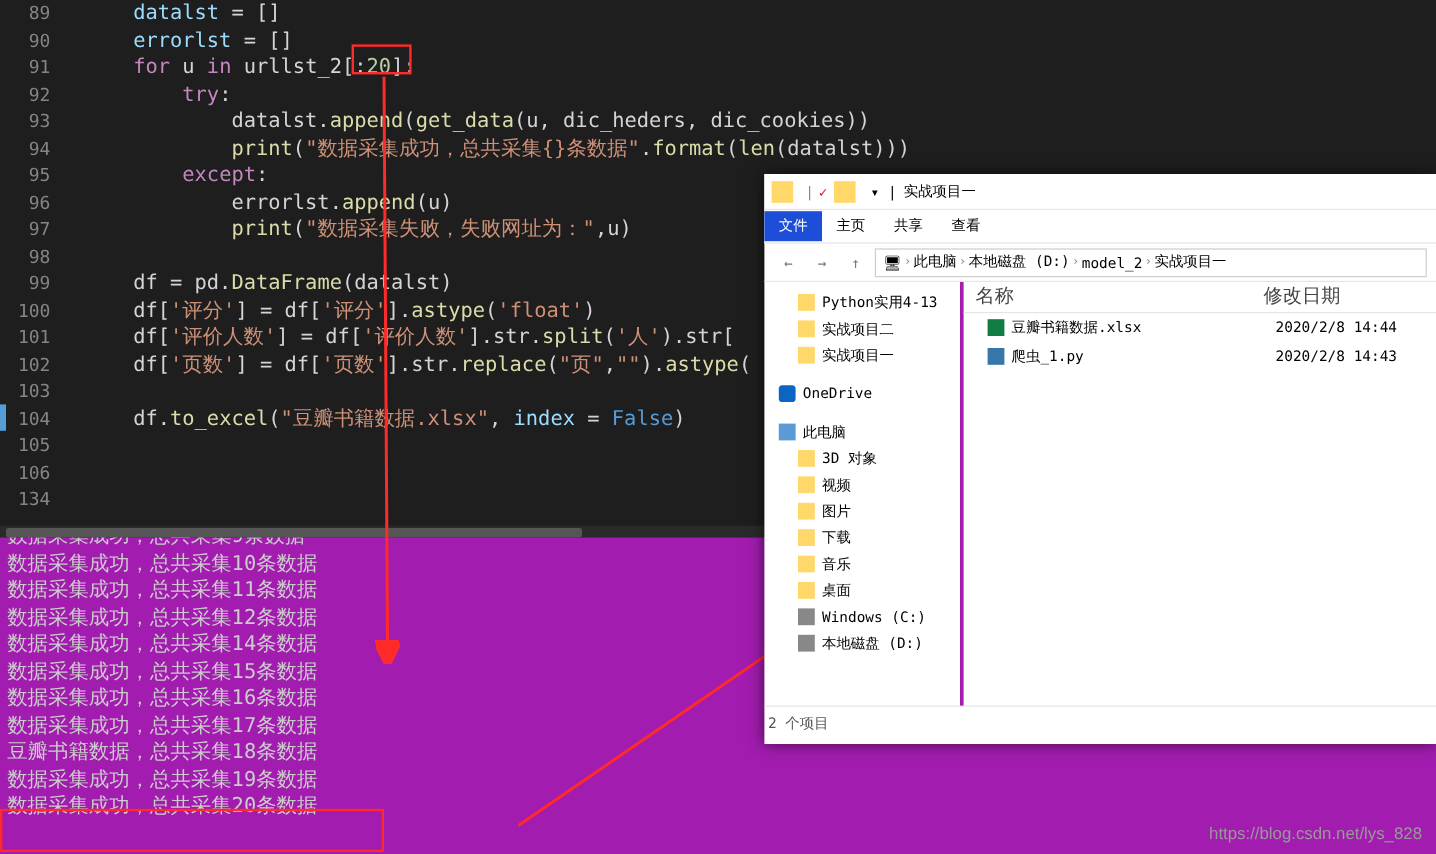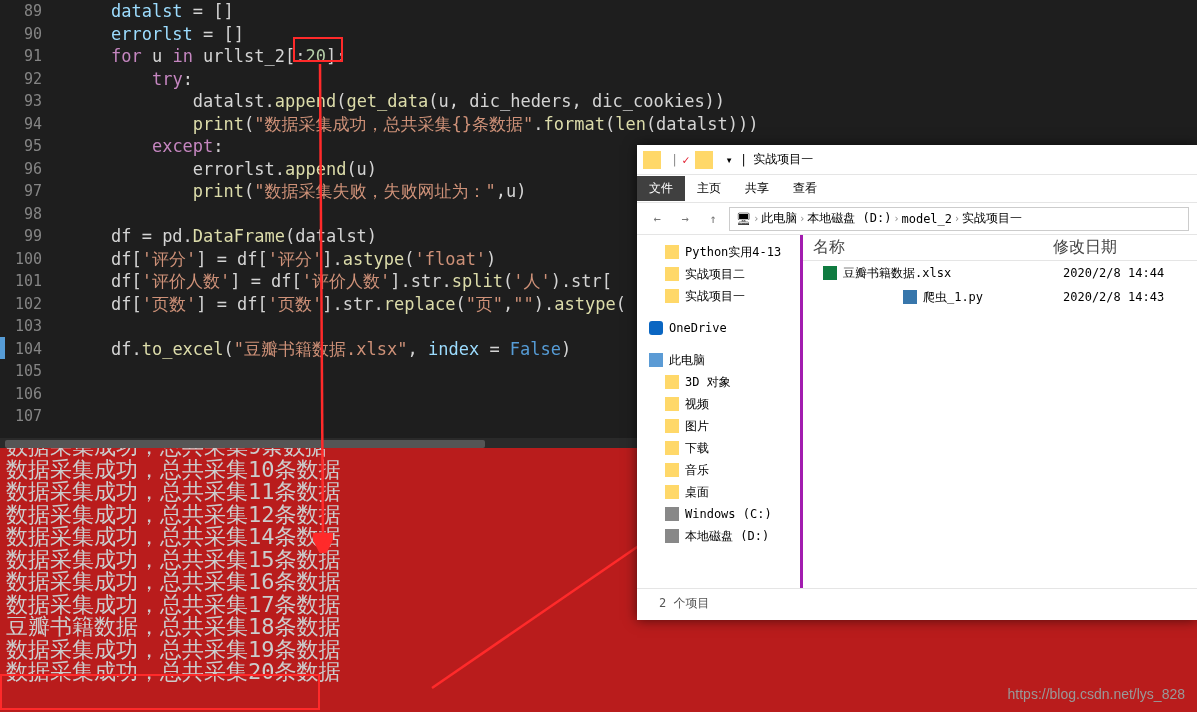--- a/index.html
+++ b/index.html
@@ -3,51 +3,51 @@
 <meta charset="utf-8">
 <style>
 *{margin:0;padding:0;box-sizing:border-box;font-family:Consolas,"Microsoft YaHei",monospace}
 body{background:#1e1e1e;color:#d4d4d4;width:1197px;height:712px;overflow:hidden;position:relative;font-size:17px}
 .editor{position:absolute;top:0;left:0;right:0;height:450px;overflow:hidden}
 .gutter{position:absolute;left:0;top:0;width:60px;text-align:right;color:#858585;padding-right:18px;line-height:22.5px;font-size:15px}
 .code{position:absolute;left:70px;top:0;right:0;line-height:22.5px;white-space:pre}
 .k{color:#c586c0}.b{color:#569cd6}.s{color:#ce9178}.f{color:#dcdcaa}.n{color:#9cdcfe}.c{color:#b5cea8}.w{color:#d4d4d4}
 .scrollbar{position:absolute;left:0;right:0;top:438px;height:12px;background:#2a2a2a}
 .thumb{position:absolute;left:5px;top:2px;width:480px;height:8px;background:#555;border-radius:2px}
-.terminal{position:absolute;left:0;right:0;top:448px;bottom:0;background:#b91c1c;color:#ccc;padding:4px 6px;line-height:22.5px;font-size:22px;overflow:hidden}
+.terminal{position:absolute;left:0;right:0;top:448px;bottom:0;background:#a21caf;color:#ccc;padding:4px 6px;line-height:22.5px;font-size:17px;overflow:hidden}
 .redbox{border:2px solid #ff2a2a;position:absolute;pointer-events:none}
 .arrow{position:absolute;stroke:#ff2a2a;stroke-width:2.5;fill:none;pointer-events:none}
 .arrowhead{fill:#ff2a2a}
 .explorer{position:absolute;top:145px;left:637px;width:560px;height:475px;background:#fff;color:#000;font-family:"Microsoft YaHei",sans-serif;font-size:12px;box-shadow:0 0 12px rgba(0,0,0,.6)}
 .ex-title{height:30px;display:flex;align-items:center;background:#fff;border-bottom:1px solid #e5e5e5;padding-left:6px}
 .ex-title .ticon{width:18px;height:18px;background:#ffd869;margin-right:6px}
 .ex-tabs{height:28px;display:flex;align-items:center;background:#fff;border-bottom:1px solid #e5e5e5}
 .ex-tab{padding:4px 12px;font-size:12px}
-.ex-tab.active{background:#404040;color:#fff}
+.ex-tab.active{background:#1d4ed8;color:#fff}
 .ex-crumb{height:32px;display:flex;align-items:center;border-bottom:1px solid #e5e5e5;padding:0 8px;gap:4px}
 .nav-btn{width:24px;height:24px;display:flex;align-items:center;justify-content:center;color:#777}
 .crumb-path{flex:1;display:flex;align-items:center;gap:2px;border:1px solid #ccc;height:24px;padding:0 6px;font-size:12px}
 .sep{color:#888;font-size:10px}
 .ex-body{display:flex;height:calc(100% - 122px)}
 .ex-tree{width:166px;border-right:3px solid #a21caf;padding:6px 0;overflow:hidden}
 .tree-item{display:flex;align-items:center;height:22px;padding-left:12px;gap:6px;font-size:12px;white-space:nowrap}
 .tree-item.sub{padding-left:28px}
 .ficon{width:14px;height:14px;flex-shrink:0}
 .folder{background:#ffd869}
 .cloud{background:#0a66c2;border-radius:3px}
 .pc{background:#5b9bd5}
 .drive{background:#888}
 .ex-list{flex:1;position:relative}
 .list-head{display:flex;height:26px;align-items:center;border-bottom:1px solid #e5e5e5;font-size:16px;color:#444}
 .col-name{width:250px;padding-left:10px}
 .col-date{flex:1}
 .list-row{display:flex;align-items:center;height:24px;padding-left:10px;font-size:12px}
 .xlsx-icon{width:14px;height:14px;background:#107c41;margin-right:6px}
 .py-icon{width:14px;height:14px;background:#3776ab;margin-right:6px}
-.ex-status{height:30px;border-top:1px solid #e5e5e5;display:flex;align-items:center;padding-left:22px;font-size:12px;color:#555}
+.ex-status{height:30px;border-top:1px solid #e5e5e5;display:flex;align-items:center;padding-left:3px;font-size:12px;color:#555}
 .watermark{position:absolute;right:12px;bottom:10px;color:#999;font-size:14px;font-family:Arial}
 .modline{position:absolute;left:0;width:5px;height:22px;background:#569cd6}
 </style>
 </head>
 <body>
 
 <div class="editor">
   <div class="gutter" id="gutter">
       <div>89</div>
       <div>90</div>
@@ -60,21 +60,21 @@
       <div>97</div>
       <div>98</div>
       <div>99</div>
       <div>100</div>
       <div>101</div>
       <div>102</div>
       <div>103</div>
       <div>104</div>
       <div>105</div>
       <div>106</div>
-      <div>107</div>
+      <div>134</div>
     </div>
   <div class="code" id="code"><div><span>    </span><span class="n">datalst</span><span class="w"> = []</span></div><div><span>    </span><span class="n">errorlst</span><span class="w"> = []</span></div><div><span>    </span><span class="k">for</span><span class="w"> u </span><span class="k">in</span><span class="w"> urllst_2[:</span><span class="c">20</span><span class="w">]:</span></div><div><span>    </span><span class="w">    </span><span class="k">try</span><span class="w">:</span></div><div><span>    </span><span class="w">        datalst.</span><span class="f">append</span><span class="w">(</span><span class="f">get_data</span><span class="w">(u, dic_heders, dic_cookies))</span></div><div><span>    </span><span class="w">        </span><span class="f">print</span><span class="w">(</span><span class="s">"数据采集成功，总共采集{}条数据"</span><span class="w">.</span><span class="f">format</span><span class="w">(</span><span class="f">len</span><span class="w">(datalst)))</span></div><div><span>    </span><span class="w">    </span><span class="k">except</span><span class="w">:</span></div><div><span>    </span><span class="w">        errorlst.</span><span class="f">append</span><span class="w">(u)</span></div><div><span>    </span><span class="w">        </span><span class="f">print</span><span class="w">(</span><span class="s">"数据采集失败，失败网址为："</span><span class="w">,u)</span></div><div>&nbsp;</div><div><span>    </span><span class="w">df = pd.</span><span class="f">DataFrame</span><span class="w">(datalst)</span></div><div><span>    </span><span class="w">df[</span><span class="s">'评分'</span><span class="w">] = df[</span><span class="s">'评分'</span><span class="w">].</span><span class="f">astype</span><span class="w">(</span><span class="s">'float'</span><span class="w">)</span></div><div><span>    </span><span class="w">df[</span><span class="s">'评价人数'</span><span class="w">] = df[</span><span class="s">'评价人数'</span><span class="w">].str.</span><span class="f">split</span><span class="w">(</span><span class="s">'人'</span><span class="w">).str[</span></div><div><span>    </span><span class="w">df[</span><span class="s">'页数'</span><span class="w">] = df[</span><span class="s">'页数'</span><span class="w">].str.</span><span class="f">replace</span><span class="w">(</span><span class="s">"页"</span><span class="w">,</span><span class="s">""</span><span class="w">).</span><span class="f">astype</span><span class="w">(</span></div><div>&nbsp;</div><div><span>    </span><span class="w">df.</span><span class="f">to_excel</span><span class="w">(</span><span class="s">"豆瓣书籍数据.xlsx"</span><span class="w">, </span><span class="n">index</span><span class="w"> = </span><span class="b">False</span><span class="w">)</span></div><div>&nbsp;</div><div>&nbsp;</div><div>&nbsp;</div></div>
   <div class="modline" style="top:337px"></div>
 </div>
 
 <div class="scrollbar">
   <div class="thumb"></div>
 </div>
 
 <div class="terminal" id="term">
@@ -200,21 +200,21 @@
       </div>
       <div id="files">
           <div class="list-row">
             <div class="col-name" style="display: flex; align-items: center;">
               <div class="xlsx-icon"></div>
               <span>豆瓣书籍数据.xlsx</span>
             </div>
             <div class="col-date">2020/2/8 14:44</div>
           </div>
           <div class="list-row">
-            <div class="col-name" style="display: flex; align-items: center; justify-content: center;">
+            <div class="col-name" style="display: flex; align-items: center;">
               <div class="py-icon"></div>
               <span>爬虫_1.py</span>
             </div>
             <div class="col-date">2020/2/8 14:43</div>
           </div>
         </div>
     </div>
   </div>
   <div class="ex-status">2 个项目</div>
 </div>

